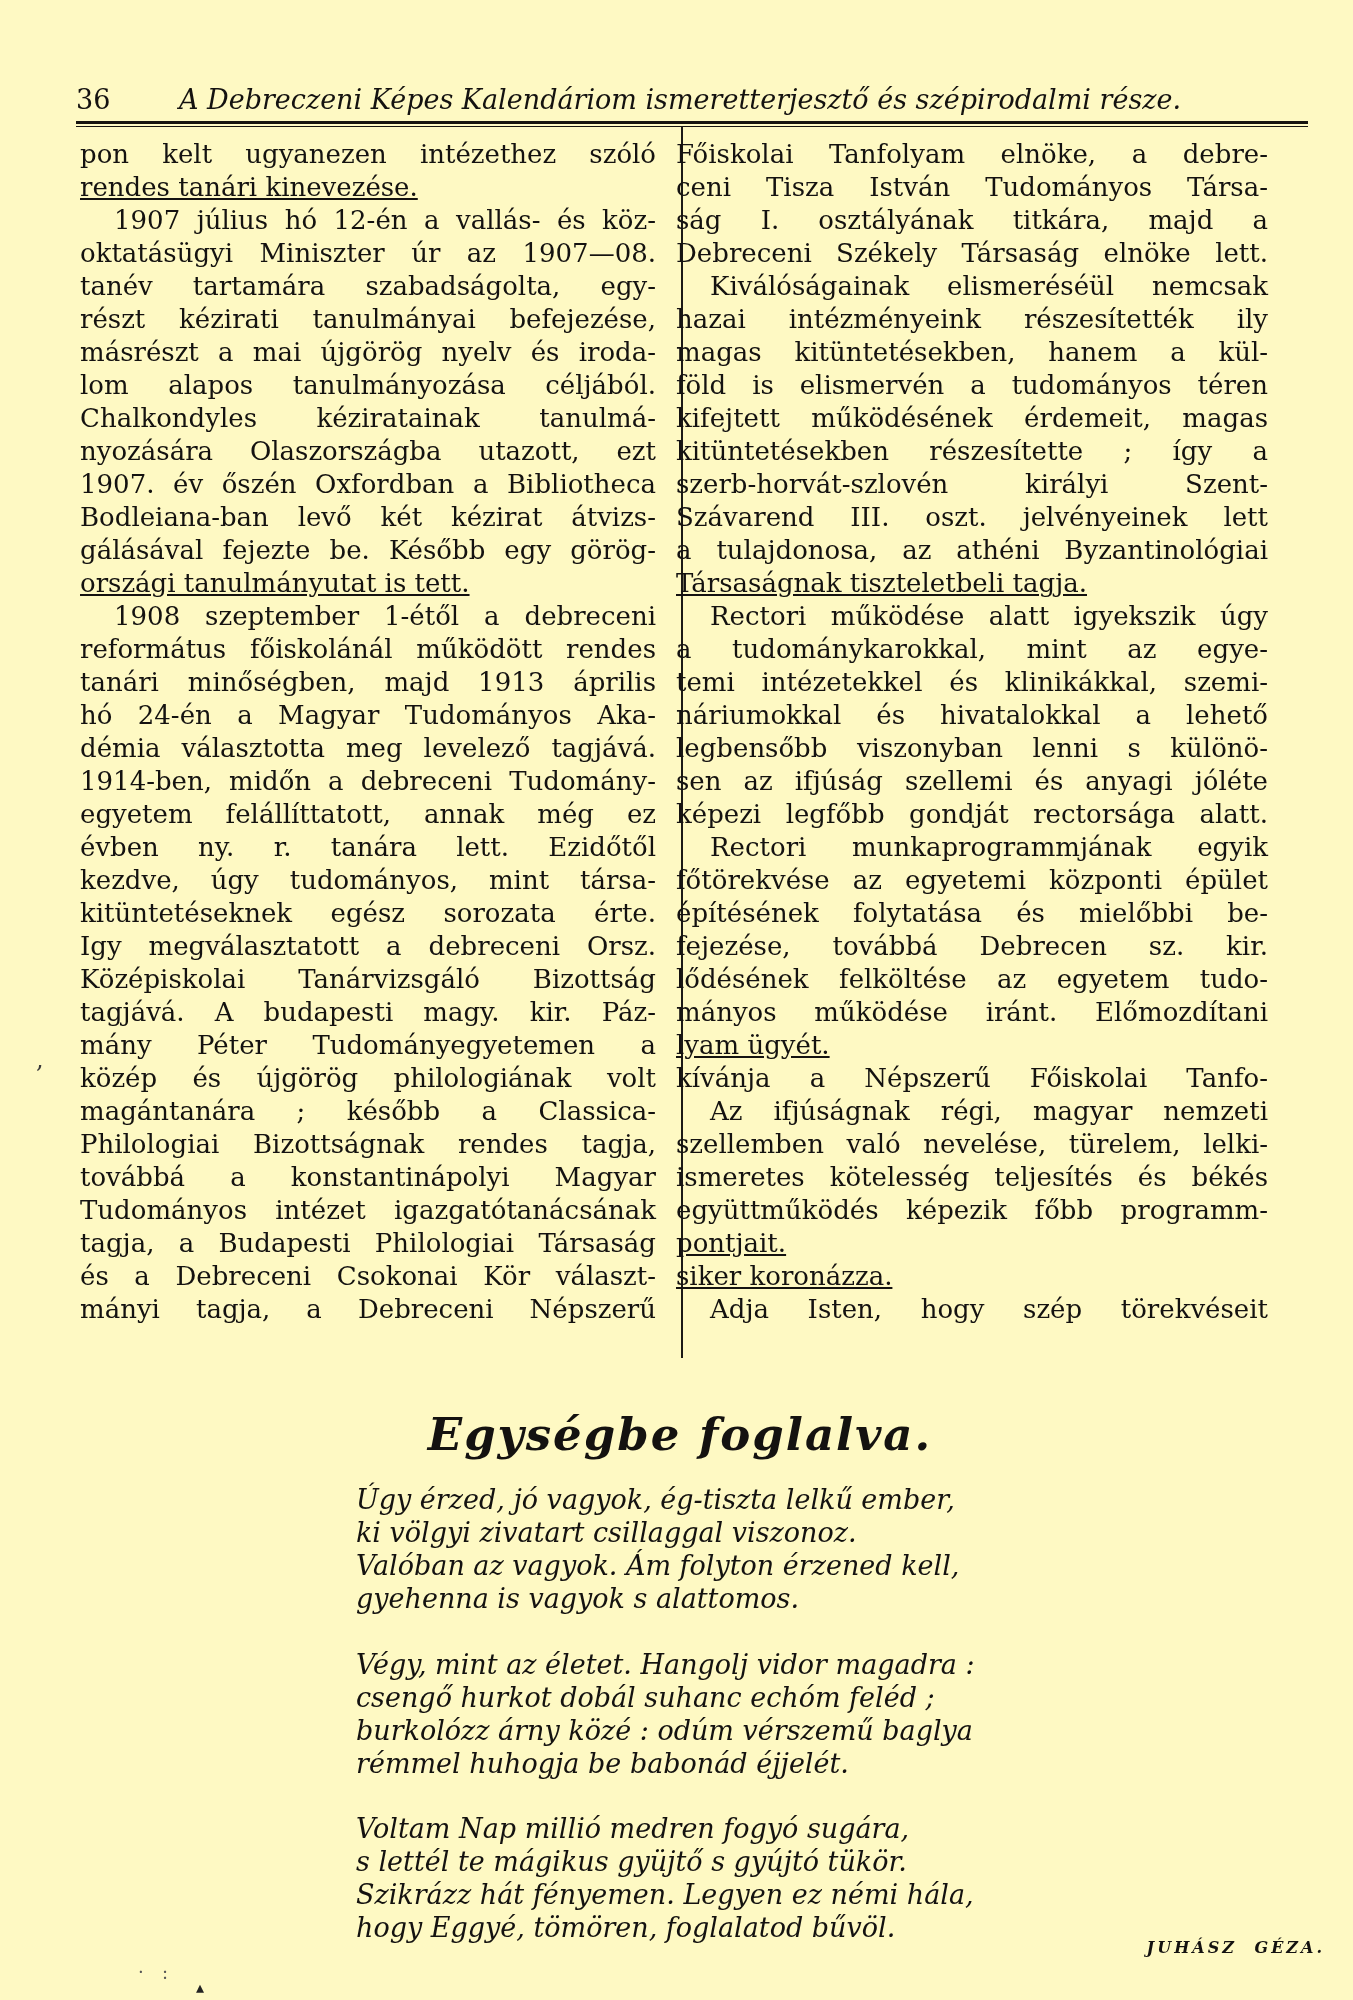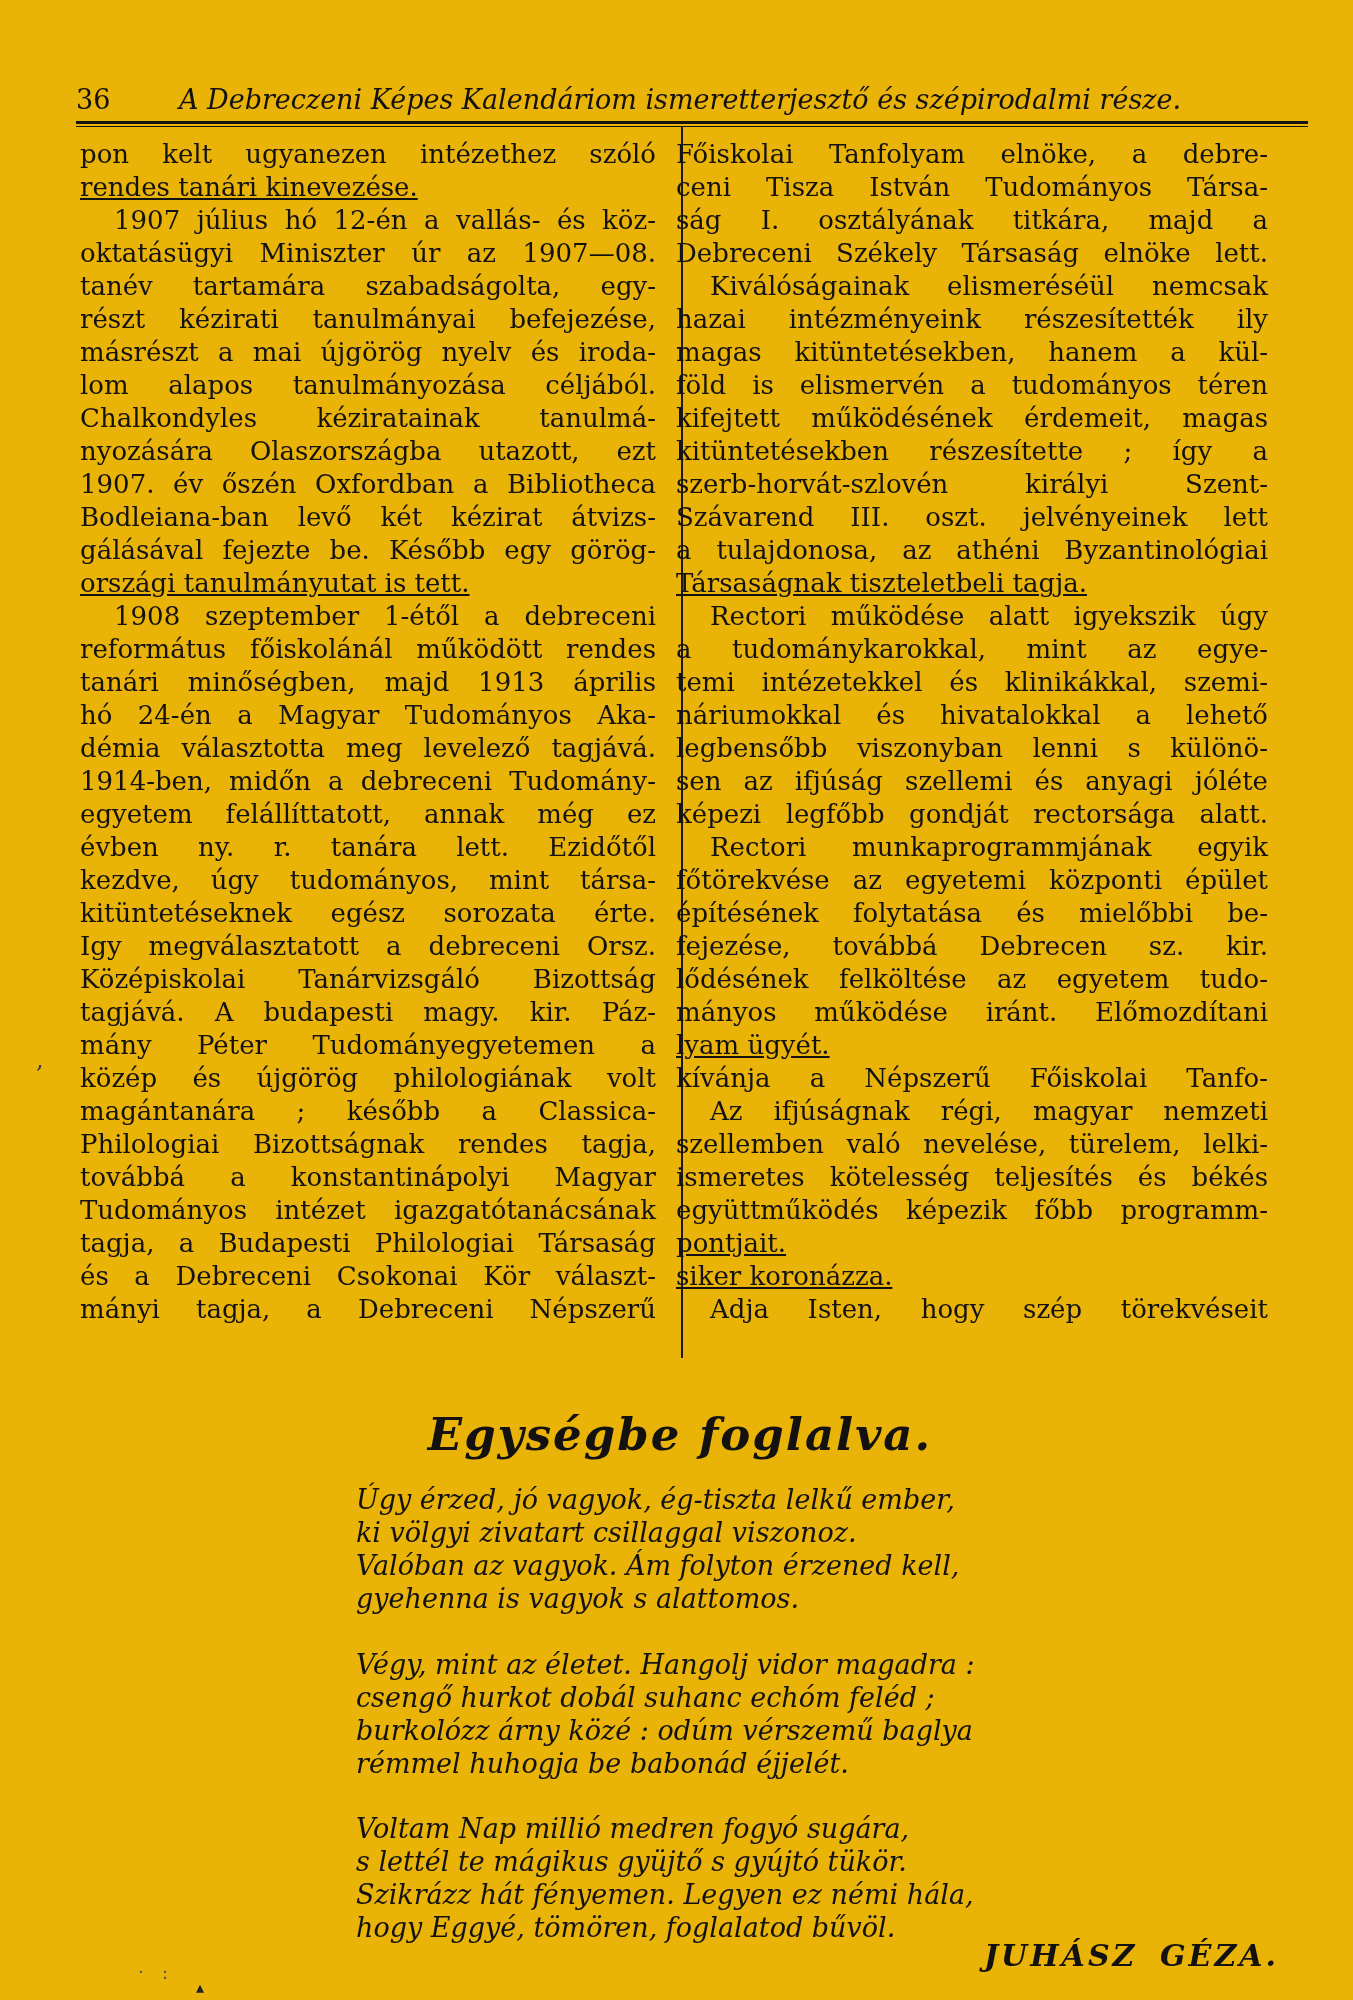--- a/index.html
+++ b/index.html
@@ -1,18 +1,18 @@
 <!DOCTYPE html>
 <html lang="hu"><head>
 <meta charset="utf-8">
 <style>
   html,body{margin:0;padding:0;background:#888;}
   .page{
     position:relative;width:1353px;height:2000px;margin:0 auto;
-    background:#eab308;color:#141210;
+    background:#fef9c3;color:#141210;
     font-family:"DejaVu Serif","Liberation Serif",serif;
     overflow:hidden;
   }
   
   .page-num{position:absolute;left:76px;top:84px;font-size:27px;}
   .running-title{
     position:absolute;left:140px;top:84px;width:1080px;
     text-align:center;font-style:italic;font-size:27px;white-space:nowrap;
   }
   .rule-a{position:absolute;left:76px;top:121px;width:1232px;height:3px;background:#16140f;}
@@ -33,23 +33,23 @@
     position:absolute;left:140px;top:1408px;width:1080px;margin:0;
     text-align:center;font-style:italic;font-weight:bold;
     font-size:45px;letter-spacing:2px;
   }
   .stanza{position:absolute;left:356px;width:680px;}
   .s1{top:1483px;}
   .s2{top:1648px;}
   .s3{top:1812px;}
   .pline{height:33px;line-height:33px;font-size:27px;font-style:italic;}
   .author{
-    position:absolute;left:834px;top:1938px;width:445px;
+    position:absolute;left:880px;top:1938px;width:445px;
     text-align:right;font-style:italic;font-weight:bold;
-    font-size:30px;letter-spacing:3px;word-spacing:9px;white-space:nowrap;
+    font-size:16px;letter-spacing:3px;word-spacing:9px;white-space:nowrap;
   }
   
   .speck{position:absolute;color:#3a3a3a;font-size:24px;line-height:1;}
   .speck-a{left:36px;top:1048px;}
   .speck-b{left:138px;top:1958px;font-size:18px;color:#555;}
   .speck-c{left:162px;top:1964px;font-size:18px;color:#555;}
   .speck-d{left:196px;top:1980px;font-size:16px;color:#222;}
 </style>
 </head>
 <body>

